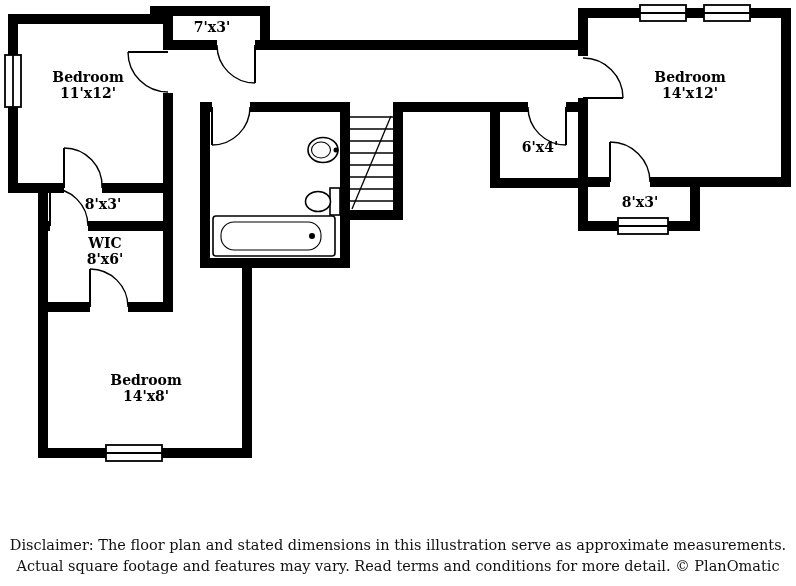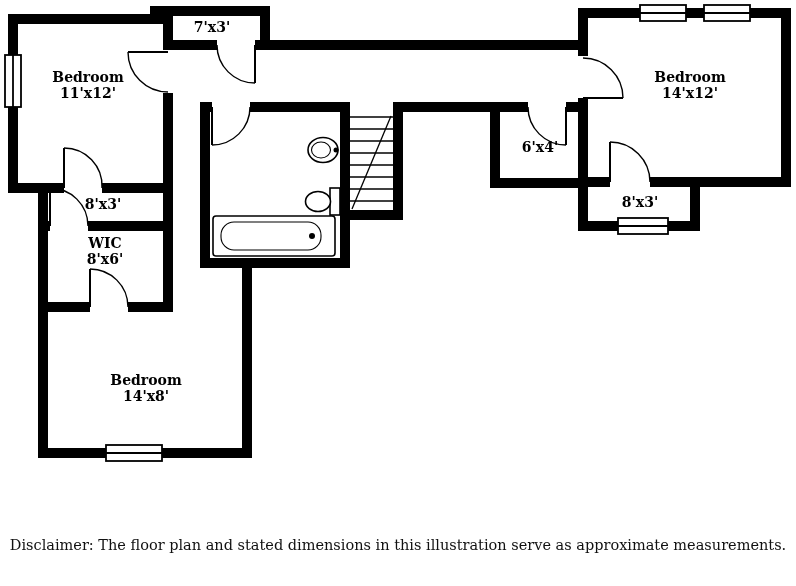--- a/index.html
+++ b/index.html
@@ -175,14 +175,15 @@
       <text class="room-label" x="103" y="209">8'x3'</text>
       <text class="room-label" x="105" y="248">WIC</text>
       <text class="room-label" x="105" y="264">8'x6'</text>
       <text class="room-label" x="146" y="385">Bedroom</text>
       <text class="room-label" x="146" y="401">14'x8'</text>
     </g>
   </svg>
 
   <div class="disclaimer">
     <p>Disclaimer: The floor plan and stated dimensions in this illustration serve as approximate measurements.</p>
+    <p>Actual square footage and features may vary. Read terms and conditions for more detail. © PlanOmatic</p>
   </div>
 </div>
 
 </body></html>

